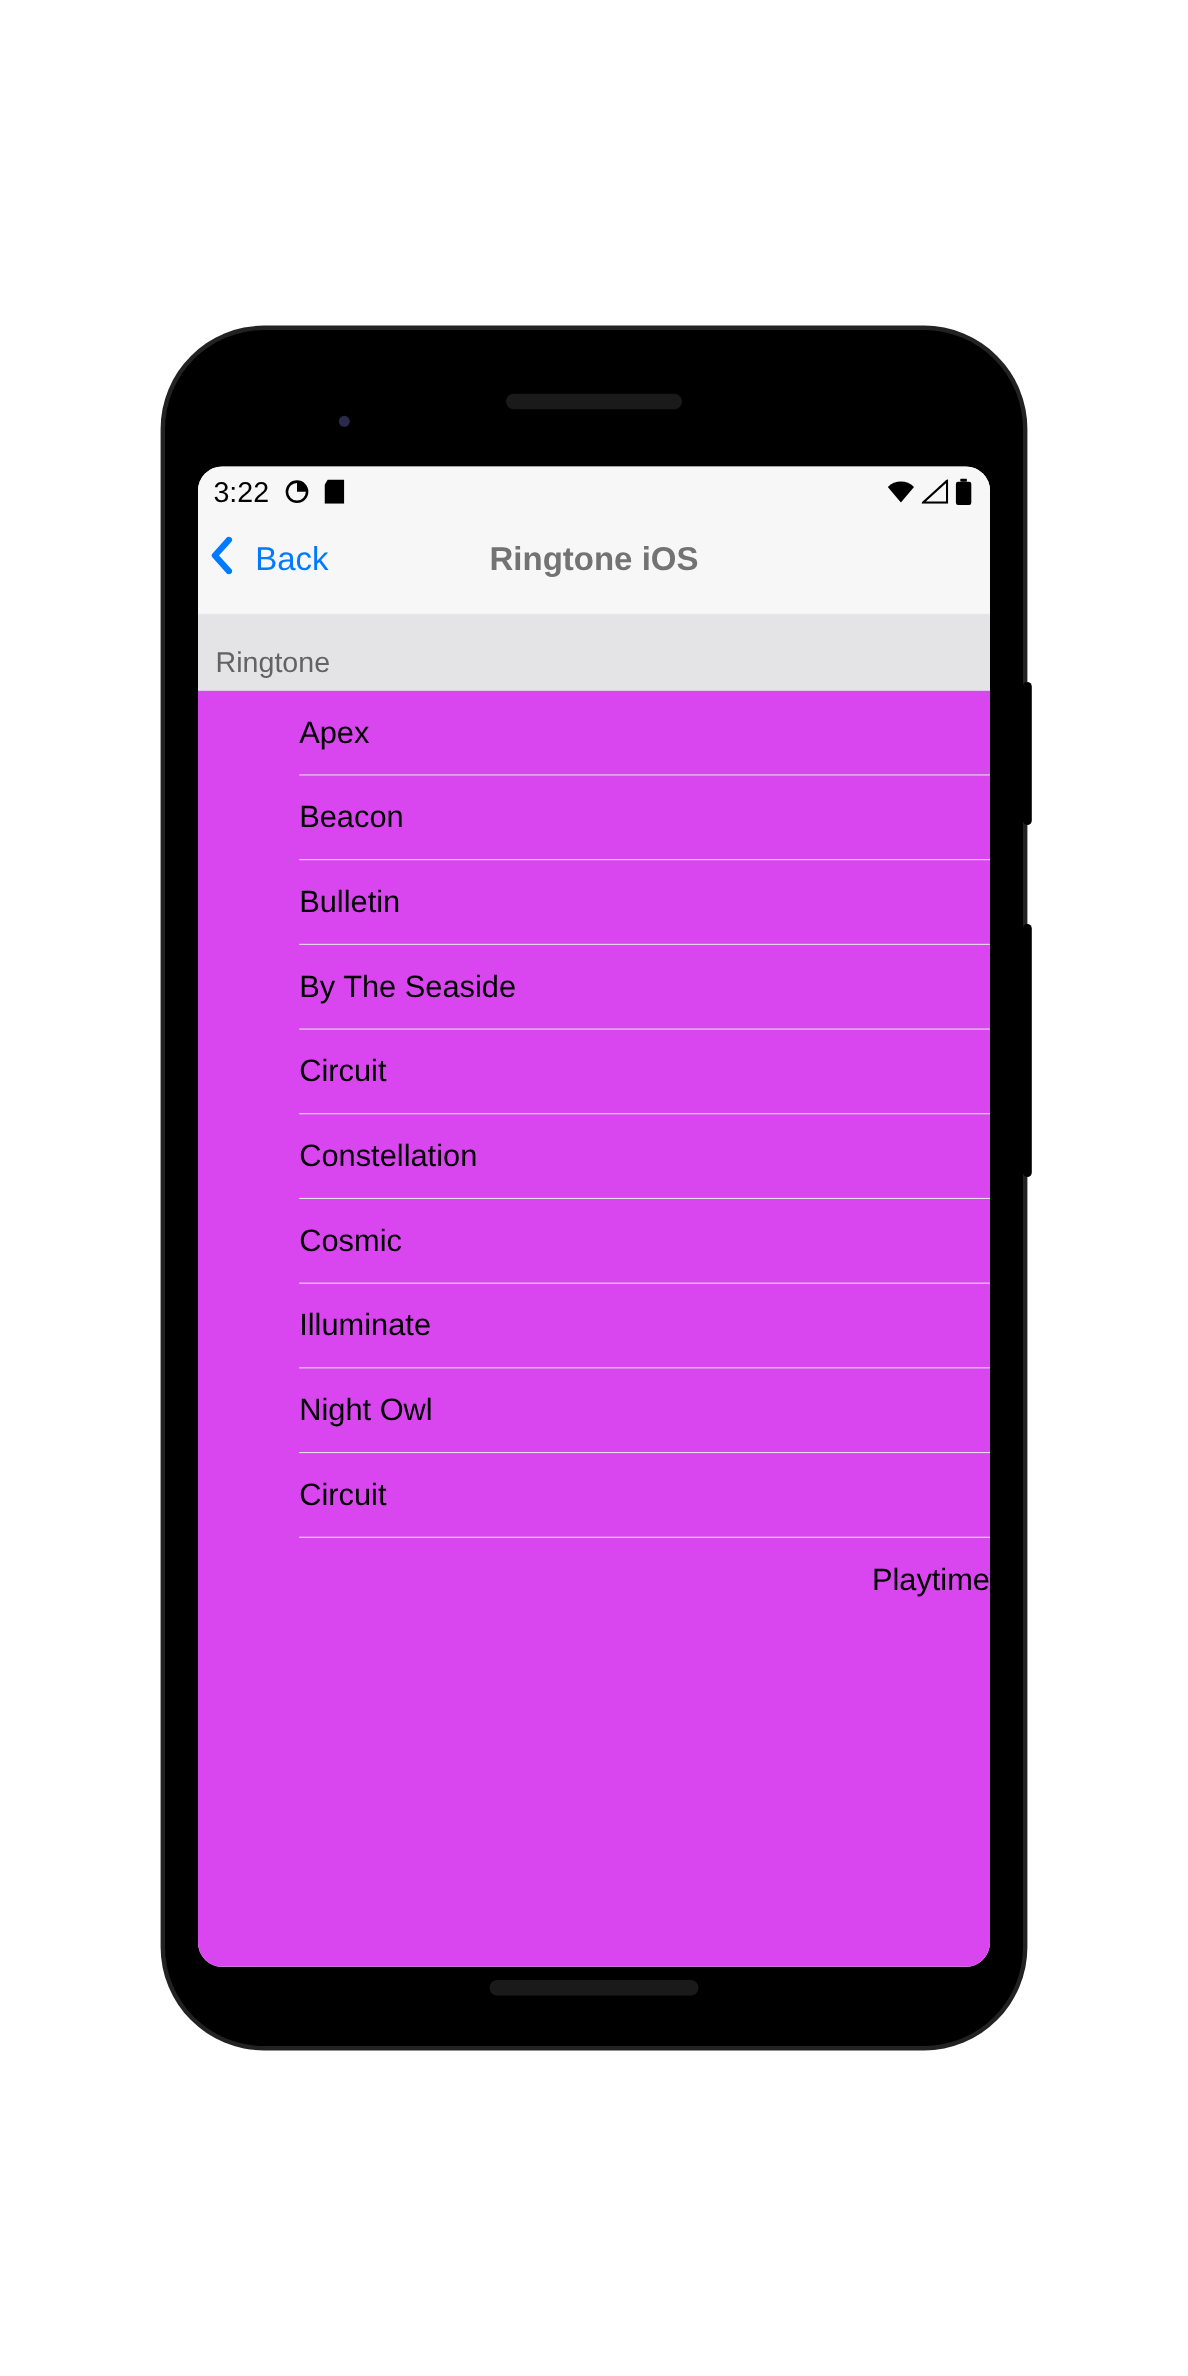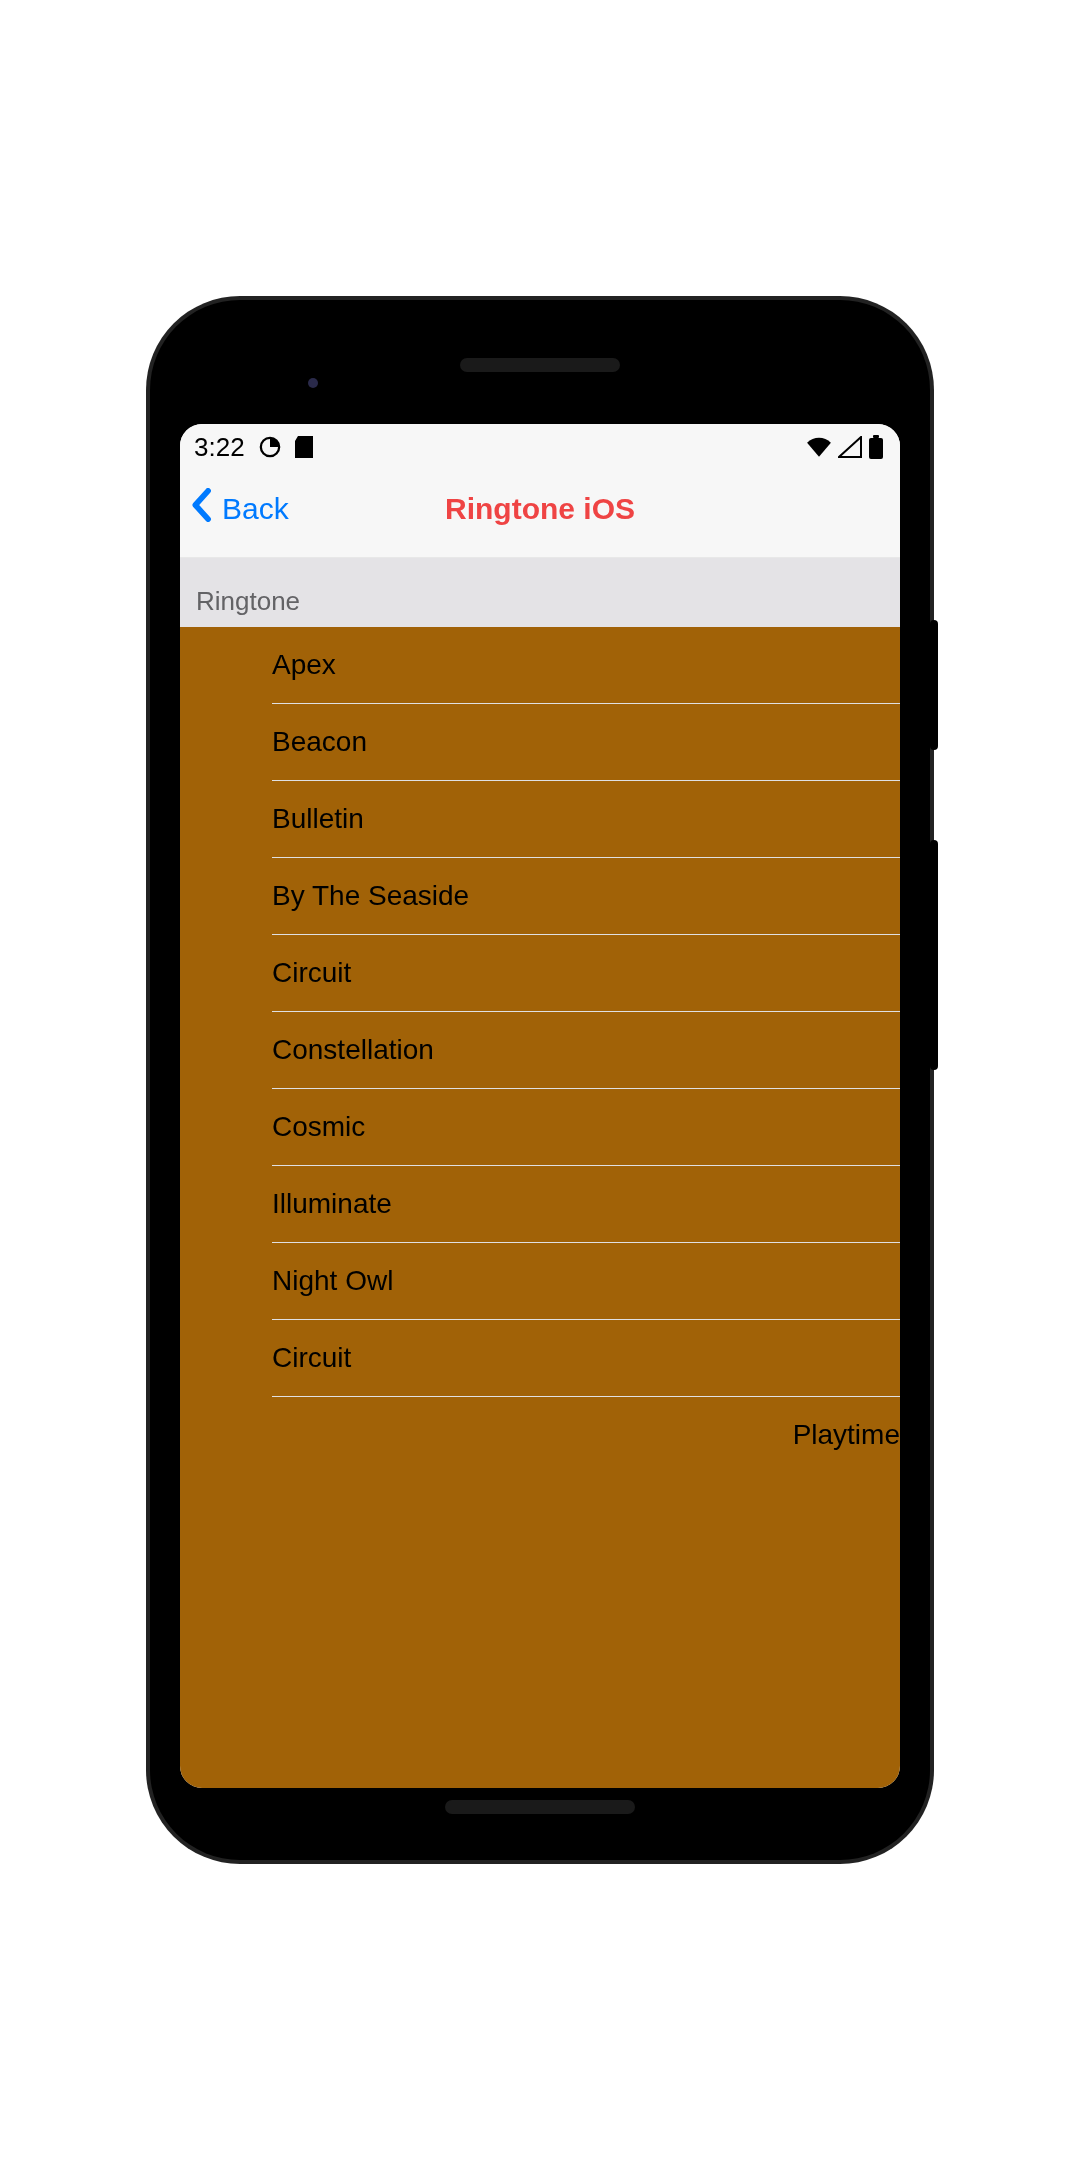--- a/index.html
+++ b/index.html
@@ -138,45 +138,45 @@
       border-bottom: 1px solid rgba(0,0,0,0.06);
       position: relative;
     }
 
     .back-button {
       display: flex;
       align-items: center;
       color: #007aff;
       font-size: 30px;
       font-weight: 400;
-      gap: 10px;
+      gap: 20px;
     }
 
     .chevron-left {
       display: inline-block;
     }
 
     .nav-title {
       position: absolute;
       left: 50%;
       transform: translateX(-50%);
       font-size: 30px;
       font-weight: 700;
-      color: #ef4444;
+      color: #737373;
     }
 
     .section-header {
       background: #e4e3e6;
       padding: 28px 16px 10px 16px;
       font-size: 26px;
       color: #636366;
     }
 
     .list {
-      background: #a16207;
+      background: #d946ef;
       flex: 1;
       overflow-y: auto;
     }
 
     .list-item {
       padding: 22px 0 22px 0;
       margin-left: 92px;
       margin-right: 0;
       border-bottom: 1px solid #e0e0e2;
       font-size: 28px;

